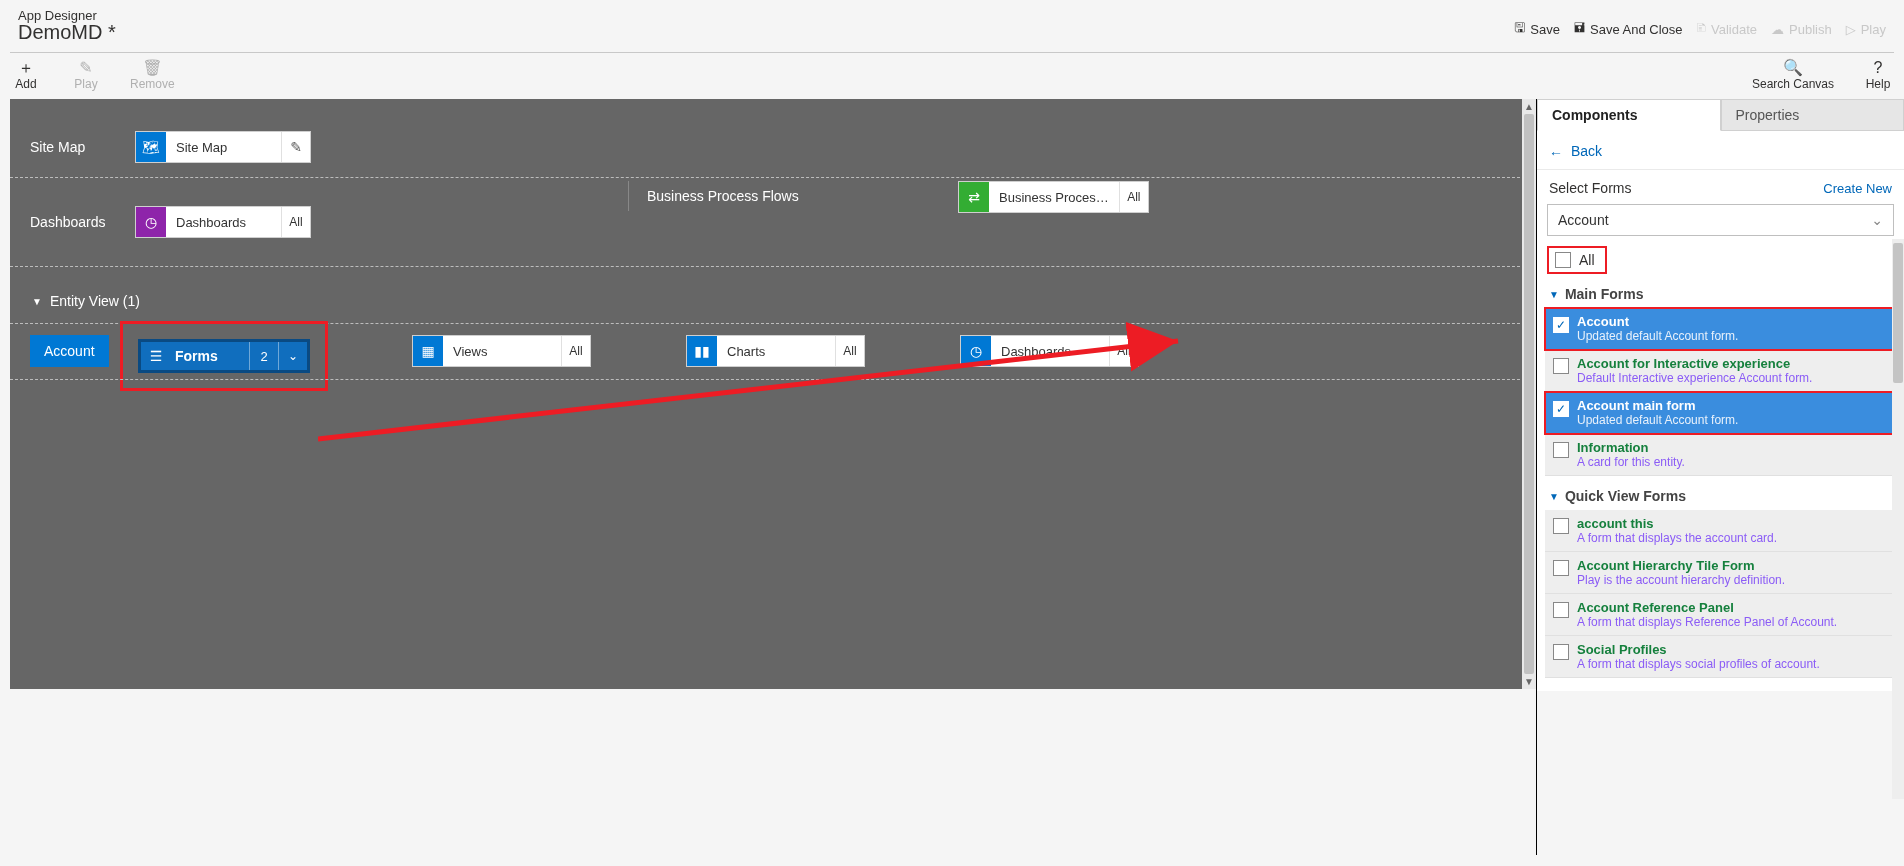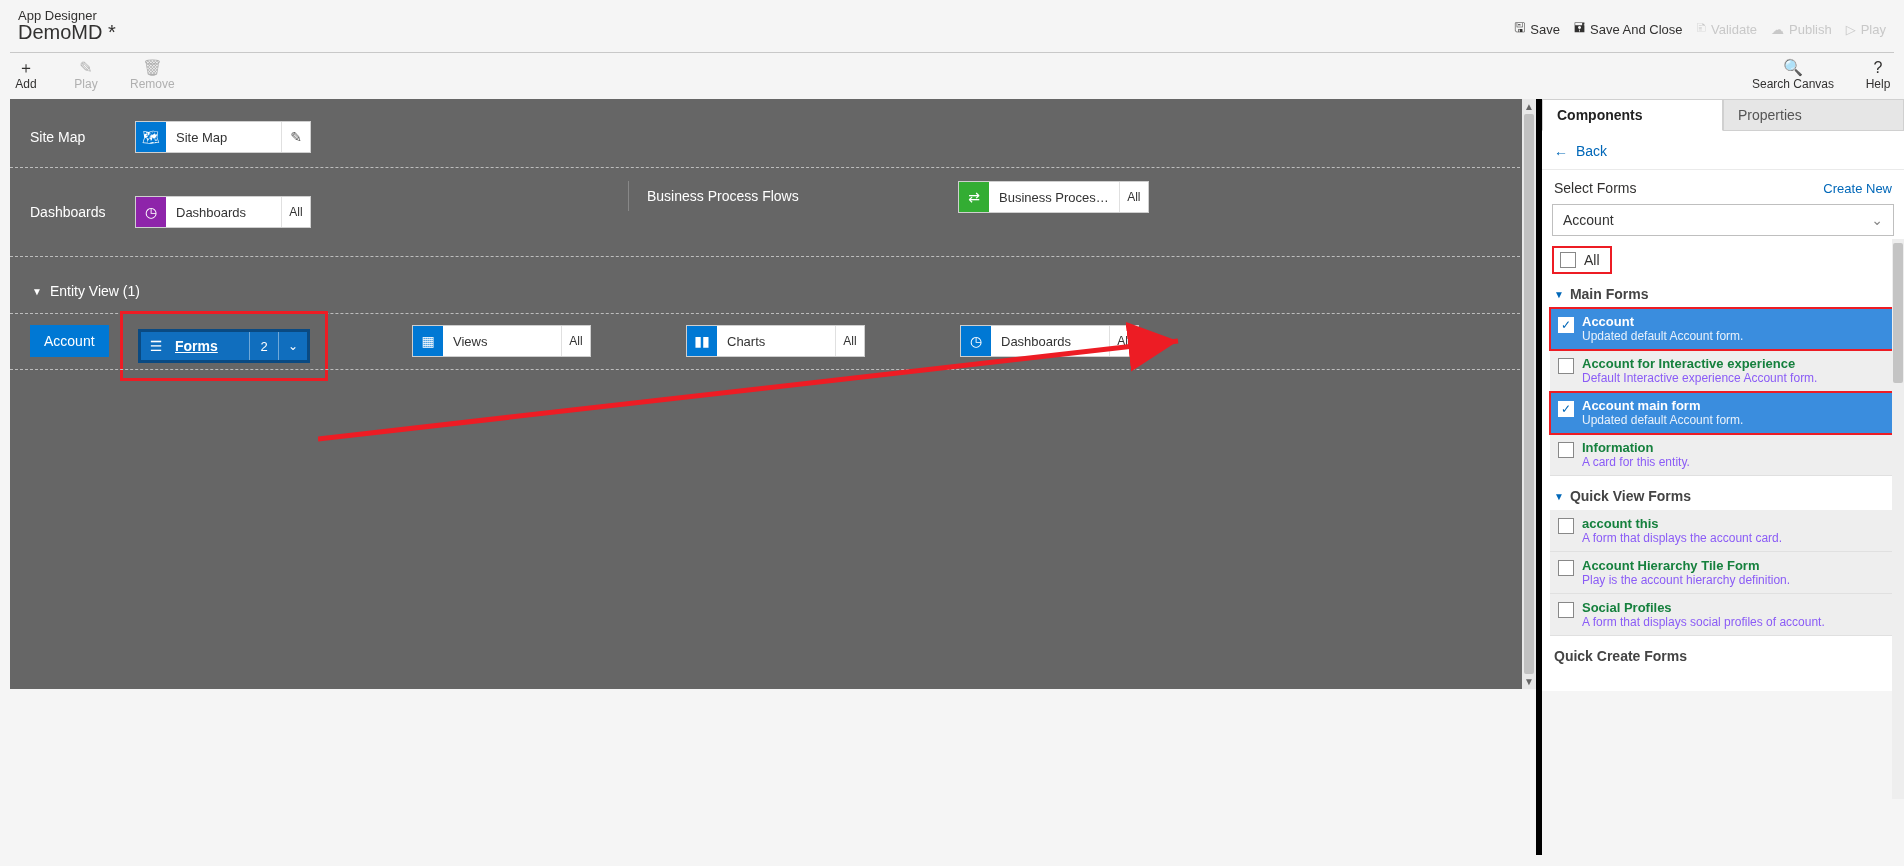--- a/index.html
+++ b/index.html
@@ -223,21 +223,21 @@
     display:flex;
     align-items:stretch;
     background:#106ebe;
     color:#fff;
     height:34px;
     width:172px;
     border: 3px solid #0a4a82;
     box-sizing: border-box;
   }
   .forms-tile .ico { width:30px; display:flex; align-items:center; justify-content:center; font-size:14px;}
-  .forms-tile .txt { flex:1; display:flex; align-items:center; font-size:14px; font-weight:600; padding-left:4px;text-decoration:underline;}
+  .forms-tile .txt { flex:1; display:flex; align-items:center; font-size:14px; font-weight:600; padding-left:4px;}
   .forms-tile .cnt { width:28px; border-left:1px solid rgba(255,255,255,.4); display:flex; align-items:center; justify-content:center; font-size:13px;}
   .forms-tile .chev{ width:28px; border-left:1px solid rgba(255,255,255,.4); display:flex; align-items:center; justify-content:center; font-size:12px;}
 
   .sub-tile { position:absolute; top:14px; }
   .sub-tile.t1 { left: 402px; }
   .sub-tile.t2 { left: 676px; }
   .sub-tile.t3 { left: 950px; }
   .sub-tile .stile{
     display:flex; align-items:stretch; background:#fff; height:30px; border:1px solid #cfcfcf;
   }
@@ -256,21 +256,21 @@
     left: 318px;
     width: 900px;
     height: 160px;
     pointer-events: none;
   }
 
   
   .side-panel {
     width: 368px;
     background: #f5f5f5;
-    border-left: 6px solid #000000;
+    border-left: 1px solid #000000;
     box-sizing: border-box;
     overflow: hidden;
   }
   .tabs {
     display:flex;
     height:32px;
     font-size:14px;
   }
   .tab {
     flex:1;
@@ -392,21 +392,21 @@
       <span>Help</span>
     </div>
   </div>
 </div>
 
 <div class="workspace">
 
   <div class="canvas-wrap">
     <div class="canvas">
 
-      <div class="row divider" style="padding-top:22px;">
+      <div class="row divider" style="padding-top:32px;">
         <div class="label">Site Map</div>
         <div class="tile blue">
           <span class="ico">🗺</span>
           <span class="text">Site Map</span>
           <span class="edit">✎</span>
         </div>
       </div>
 
       <div class="row" style="padding-top:28px; padding-bottom:28px;">
         <div class="label">Dashboards</div>
@@ -574,20 +574,27 @@
             <div class="item">
               <span class="cb-wrap"><span class="cb"></span></span>
               <div class="txts">
                 <div class="t">Account Hierarchy Tile Form</div>
                 <div class="d">Play is the account hierarchy definition.</div>
               </div>
             </div>
             <div class="item">
               <span class="cb-wrap"><span class="cb"></span></span>
               <div class="txts">
+                <div class="t">Account Reference Panel</div>
+                <div class="d">A form that displays Reference Panel of Account.</div>
+              </div>
+            </div>
+            <div class="item">
+              <span class="cb-wrap"><span class="cb"></span></span>
+              <div class="txts">
                 <div class="t">Social Profiles</div>
                 <div class="d">A form that displays social profiles of account.</div>
               </div>
             </div>
           </div>
           <div class="grp-header">
             <span>Quick Create Forms</span>
           </div>
         </div>
 

